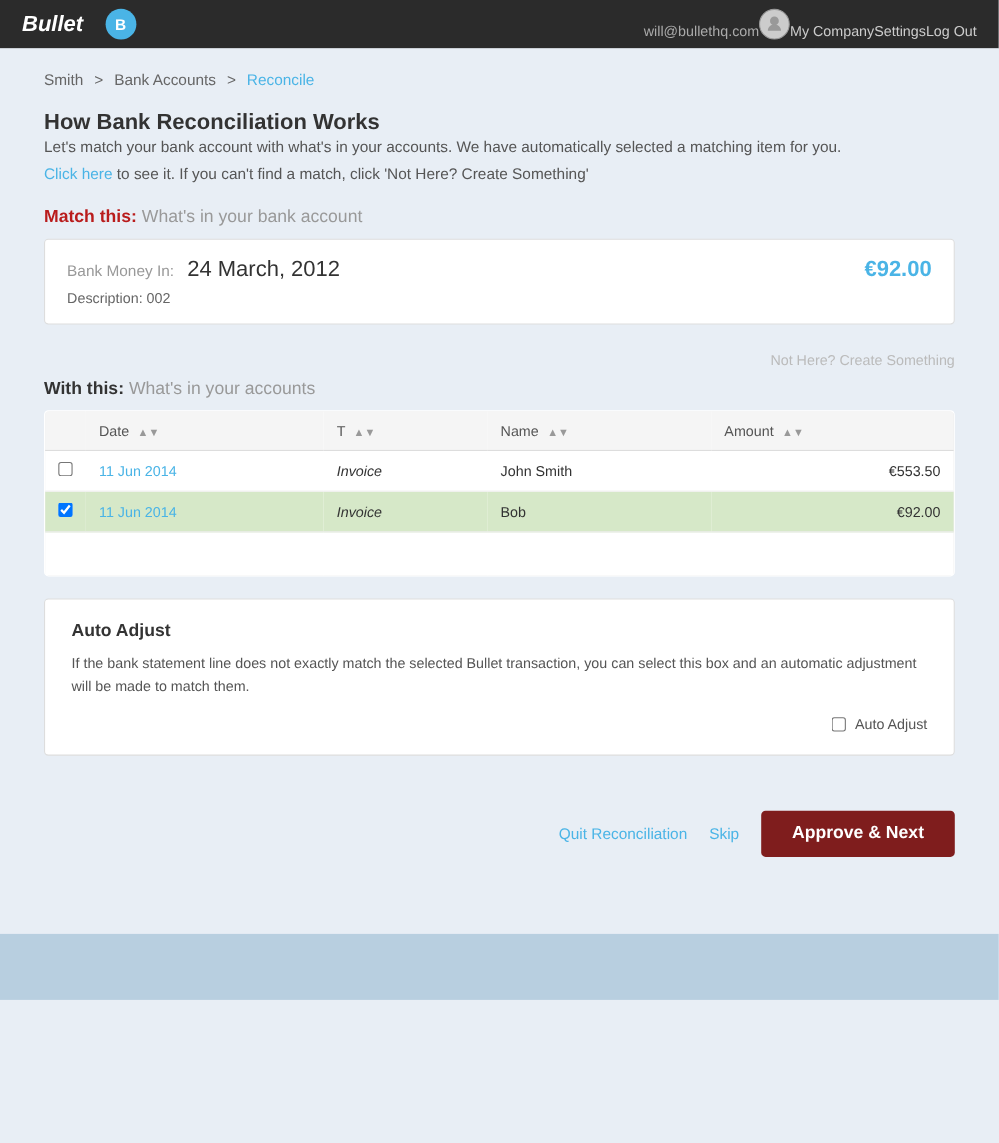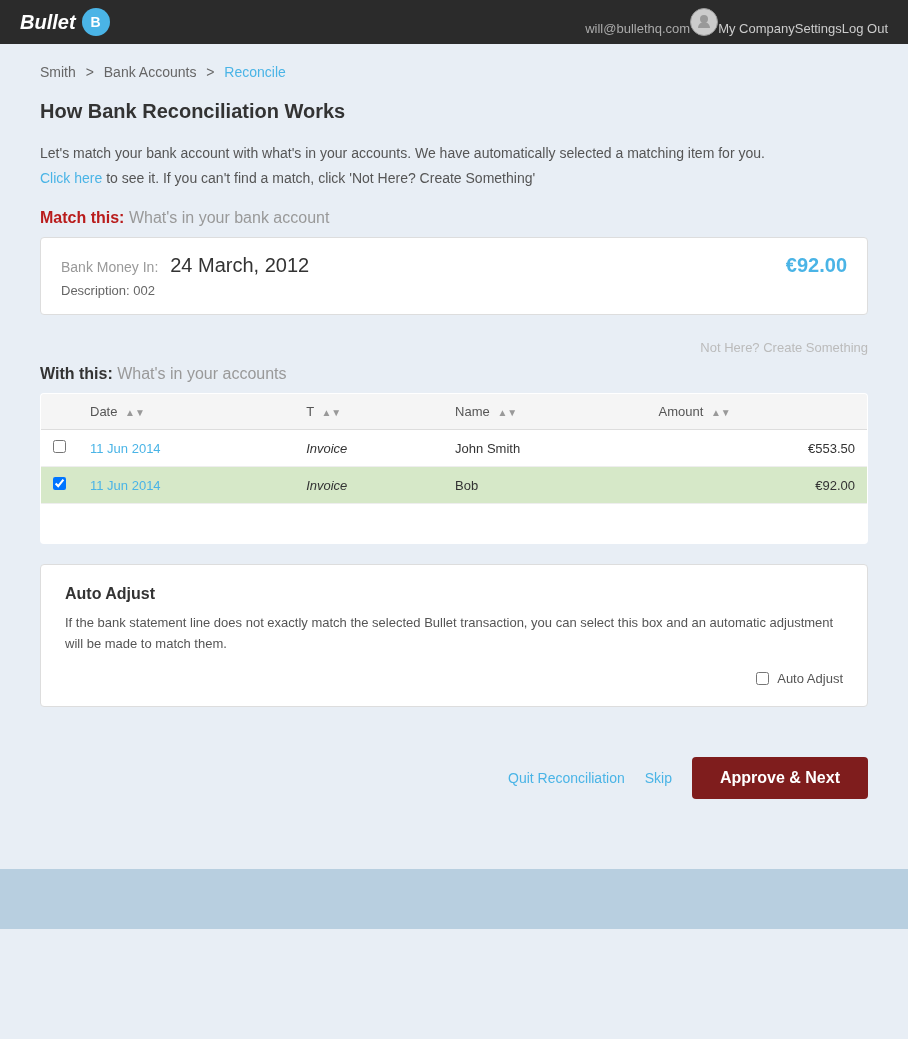--- a/index.html
+++ b/index.html
@@ -7,21 +7,21 @@
 
     
     .header {
       background: #2b2b2b;
       height: 44px;
       display: flex;
       align-items: center;
       padding: 0 20px;
       justify-content: space-between;
     }
-    .header-left { display: flex; align-items: center; gap: 6px; }
+    .header-left { display: flex; align-items: center; gap: 20px; }
     .logo-text { color: white; font-size: 20px; font-style: italic; font-weight: bold; }
     .logo-badge {
       width: 28px; height: 28px; border-radius: 50%;
       background: #4ab4e6; display: flex; align-items: center; justify-content: center;
       color: white; font-weight: bold; font-size: 14px;
     }
     .header-right { display: flex; align-items: flex-end; }
     .header-email { color: #aaa; font-size: 13px; }
     .header-avatar {
       width: 28px; height: 28px; border-radius: 50%;
@@ -51,21 +51,21 @@
 
     
     .how-works-section {
       background: transparent;
       margin-bottom: 20px;
     }
     .how-works-title {
       font-size: 20px;
       font-weight: bold;
       color: #333;
-      margin-bottom: 20px;
+      margin-bottom: 0;
     }
     .how-works-desc {
       color: #555;
       font-size: 14px;
       line-height: 1.5;
       margin-bottom: 4px;
     }
     .how-works-link {
       color: #4ab4e6;
       text-decoration: none;

